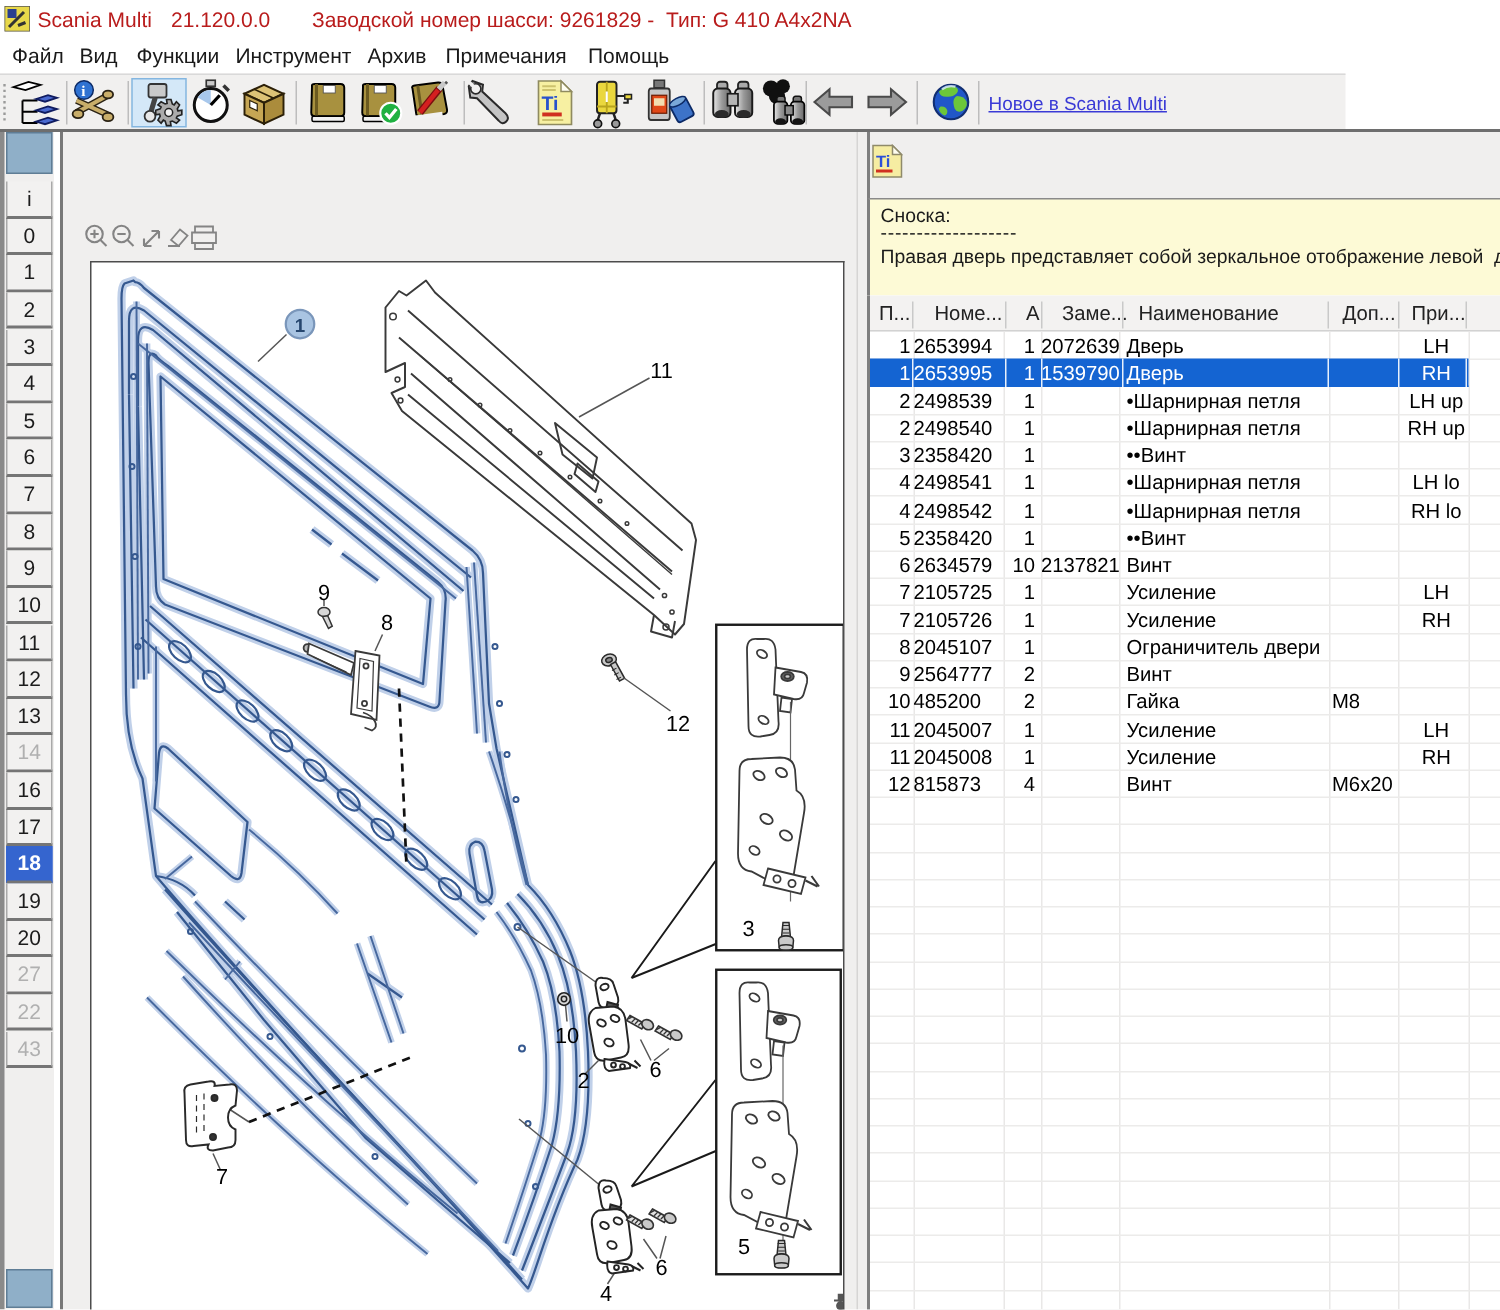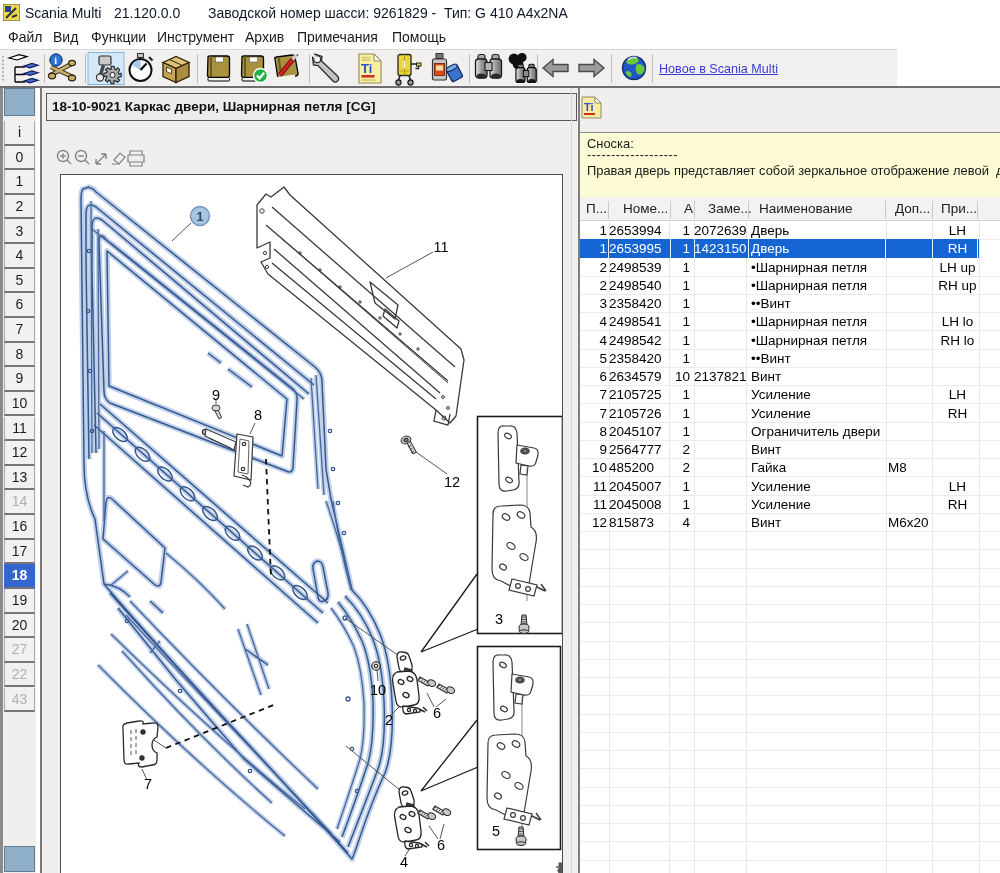--- a/index.html
+++ b/index.html
@@ -1,20 +1,20 @@
 <!DOCTYPE html>
 <html><head><meta charset="utf-8">
 <style>
 *{margin:0;padding:0;box-sizing:border-box}
 html,body{width:1000px;height:873px;background:#fff;font-family:"Liberation Sans",sans-serif;overflow:hidden}
 #page{position:relative;width:1000px;height:873px}
 .abs{position:absolute}
 
 #titlebar{left:0;top:0;width:1000px;height:25px;background:#fff}
-#titlebar .t{position:absolute;top:5px;font-size:14px;color:#0f172a}
+#titlebar .t{position:absolute;top:5px;font-size:14px;color:#b91c1c}
 
 #menubar{left:0;top:25px;width:1000px;height:24px;background:#fff}
 #menubar span{position:absolute;top:4px;font-size:14px;color:#1a1a1a}
 
 #toolbar{left:0;top:49px;width:897px;height:37px;background:#f1f0ef;border-top:1px solid #d9d9d9}
 #tbline{left:0;top:86px;width:1000px;height:2px;background:#6e6e6e}
 
 #mainbg{left:0;top:88px;width:1000px;height:785px;background:#f0efee}
 #leftedge{left:0;top:88px;width:3px;height:785px;background:#8a8a8a}
 
@@ -264,21 +264,20 @@
         <div class="sbc" style="top:501.0px">19</div>
         <div class="sbc" style="top:525.6px">20</div>
         <div class="sbc gr" style="top:550.2px">27</div>
         <div class="sbc gr" style="top:574.9px">22</div>
         <div class="sbc gr" style="top:599.5px">43</div>
       </div>
   <div class="sbtop" style="top:758px;height:26px"></div>
 </div>
 <div class="abs" style="left:36px;top:88px;width:4px;height:785px;background:#fff"></div>
 <div class="abs" style="left:40px;top:88px;width:2px;height:785px;background:#787878"></div>
-<div class="abs" id="hdrbox">18-10-9021 Каркас двери, Шарнирная петля [CG]</div>
 <svg class="abs" style="left:581px;top:96px" width="21" height="23" viewBox="0 0 21 23">
       <path d="M1 1 h13 l6 6 v15 h-19 z" fill="#f6eda2" stroke="#8f8a6a"></path>
       <path d="M14 1 l6 6 h-6 z" fill="#fffef0" stroke="#8f8a6a"></path>
       <text x="3" y="15" font-size="11" font-weight="bold" fill="#2b4fd8" font-family="Liberation Sans">Ti</text>
       <rect x="3" y="17" width="11" height="2" fill="#d03020"></rect>
     </svg>
 <svg class="abs" style="left:55px;top:147px" width="100" height="22" viewBox="0 0 100 22" fill="none" stroke="#848484" stroke-width="1.4">
   <circle cx="8" cy="9" r="5.5"></circle>
       <path d="M12 13 l4 4 M5.2 9 h5.6 M8 6.2 v5.6"></path>
   <circle cx="26" cy="9" r="5.5"></circle>
@@ -577,21 +576,21 @@
           <div class="cA">1</div>
           <div class="cZ">2072639</div>
           <div class="cH">Дверь</div>
           <div class="cD"></div>
           <div class="cR">LH</div>
         </div>
         <div class="trow sel2" style="top:42.3px;border-bottom:1px solid #1464d2">
           <div class="cP">1</div>
           <div class="cN">2653995</div>
           <div class="cA">1</div>
-          <div class="cZ">1423150</div>
+          <div class="cZ">1539790</div>
           <div class="cH">Дверь</div>
           <div class="cD"></div>
           <div class="cR">RH</div>
           <div style="position:absolute;left:28px;top:0;width:1px;height:19px;background:#e8f0fb"></div>
           <div style="position:absolute;left:90px;top:0;width:1px;height:19px;background:#e8f0fb"></div>
           <div style="position:absolute;left:114px;top:0;width:1px;height:19px;background:#e8f0fb"></div>
           <div style="position:absolute;left:168px;top:0;width:1px;height:19px;background:#e8f0fb"></div>
           <div style="position:absolute;left:305px;top:0;width:1px;height:19px;background:#e8f0fb"></div>
           <div style="position:absolute;left:352px;top:0;width:1px;height:19px;background:#e8f0fb"></div>
           <div style="position:absolute;left:397px;top:0;width:1px;height:19px;background:#e8f0fb"></div>

